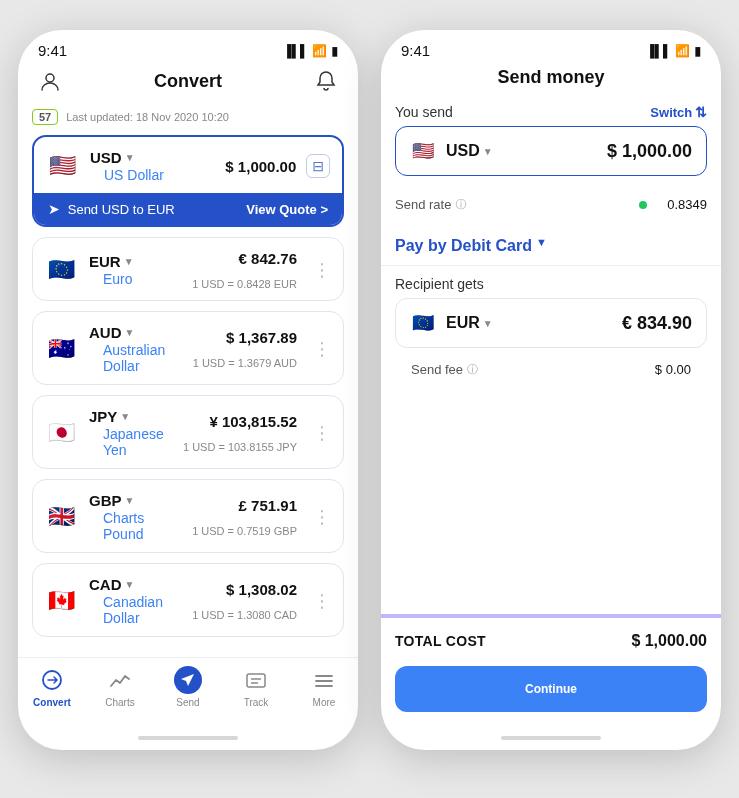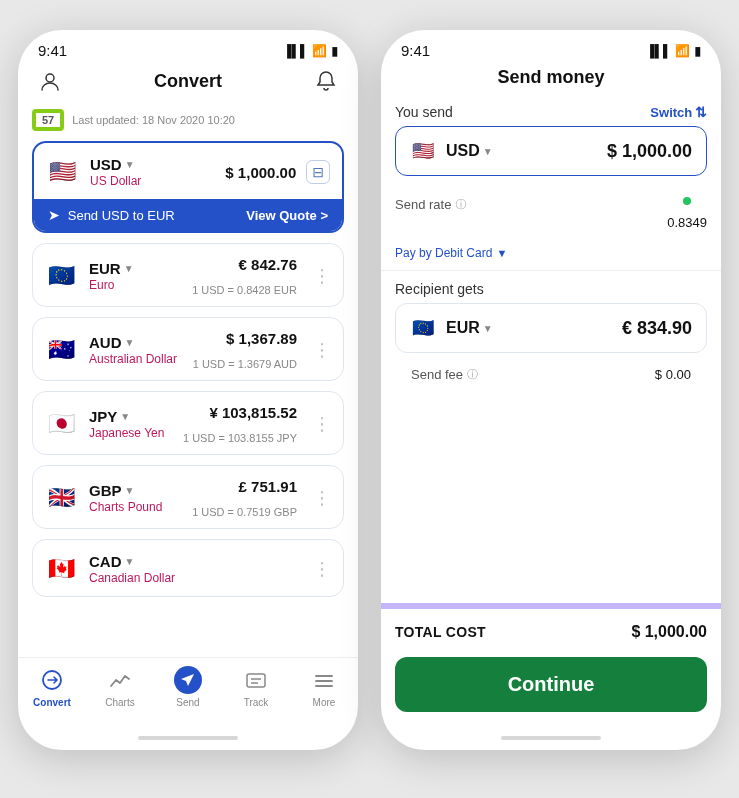--- a/index.html
+++ b/index.html
@@ -93,21 +93,21 @@
     .last-updated {
       display: flex;
       align-items: center;
       gap: 8px;
       padding: 6px 0 10px;
       font-size: 11px;
       color: #888;
     }
     .update-badge {
       background: #fff;
-      border: 4px solid #84cc16;
+      border: 1px solid #84cc16;
       border-radius: 4px;
       padding: 1px 6px;
       font-size: 11px;
       color: #555;
       font-weight: 600;
     }
 
     
     .currency-card {
       background: #fff;
@@ -139,21 +139,21 @@
     }
     .currency-name-block { flex: 1; }
     .currency-code {
       font-size: 15px;
       font-weight: 700;
       color: #111;
       display: flex;
       align-items: center;
       gap: 3px;
     }
-    .currency-full { font-size: 12px; color: #be185d; margin-top: 1px; }
+    .currency-full { font-size: 14px; color: #3b82f6; margin-top: 1px; margin-left: 14px; }
     .currency-amount-block { text-align: right; }
     .currency-amount {
       font-size: 15px;
       font-weight: 700;
       color: #111;
     }
     .currency-rate {
       font-size: 11px;
       color: #888;
       margin-top: 11px;
@@ -310,41 +310,41 @@
       color: #555;
       display: flex;
       align-items: center;
       gap: 4px;
     }
     .info-value {
       font-size: 13px;
       color: #111;
       display: flex;
       align-items: center;
-      gap: 10px;
-      flex-direction: column;
+      gap: 20px;
     }
     .dot-green {
       width: 8px; height: 8px;
       background: #22c55e;
       border-radius: 50%;
       display: inline-block;
     }
 
     .pay-method-row {
       display: flex;
       align-items: center;
       gap: 4px;
       padding: 6px 14px 10px;
       cursor: pointer;
     }
     .pay-method-text {
-      font-size: 12px;
+      font-size: 16px;
       color: #2451c8;
-      font-weight: 400;
+      font-weight: 700;
+      margin-top: 9px;
     }
 
     .divider { height: 1px; background: #eee; margin: 0 0 0; }
 
     .recipient-label {
       font-size: 14px;
       color: #333;
       font-weight: 500;
       margin: 10px 14px 6px;
     }
@@ -363,43 +363,43 @@
       display: flex;
       justify-content: space-between;
       align-items: center;
       padding: 8px 30px;
     }
 
     .spacer { flex: 1; }
 
     .total-cost-section {
       padding: 14px 14px 8px;
-      border-top: 6px solid #c4b5fd;
+      border-top: 4px solid #c4b5fd;
     }
     .total-cost-row {
       display: flex;
       justify-content: space-between;
       align-items: center;
     }
     .total-cost-label {
       font-size: 14px;
       font-weight: 700;
       color: #111;
       letter-spacing: 0.3px;
     }
     .total-cost-value {
       font-size: 16px;
       font-weight: 700;
       color: #111;
     }
 
     .continue-btn {
-      background: #15803d;
+      background: #3b82f6;
       color: #fff;
-      font-size: 20px;
+      font-size: 12px;
       font-weight: 600;
       border: none;
       border-radius: 12px;
       padding: 16px;
       margin: 8px 14px 14px;
       width: calc(100% - 28px);
       cursor: pointer;
       text-align: center;
     }
 
@@ -537,20 +537,24 @@
     </div>
           <div class="currency-card">
       <div class="currency-row">
         <div class="flag-circle" style="font-size:22px;">🇨🇦</div>
         <div class="currency-name-block">
           <div class="currency-code">
             CAD <span style="font-size:10px;color:#888;">▼</span>
           </div>
           <div class="currency-full">Canadian Dollar</div>
         </div>
+        <div class="currency-amount-block">
+          <div class="currency-amount">$ 1,308.02</div>
+          <div class="currency-rate">1 USD = 1.3080 CAD</div>
+        </div>
         <div class="more-dots">⋮</div>
       </div>
     </div>
         </div>
     </div>
 
     <div class="bottom-nav">
       <div class="nav-item">
         <div class="nav-item-icon" style="color:#2451c8;">
           <svg width="22" height="22" viewBox="0 0 22 22" fill="none">

